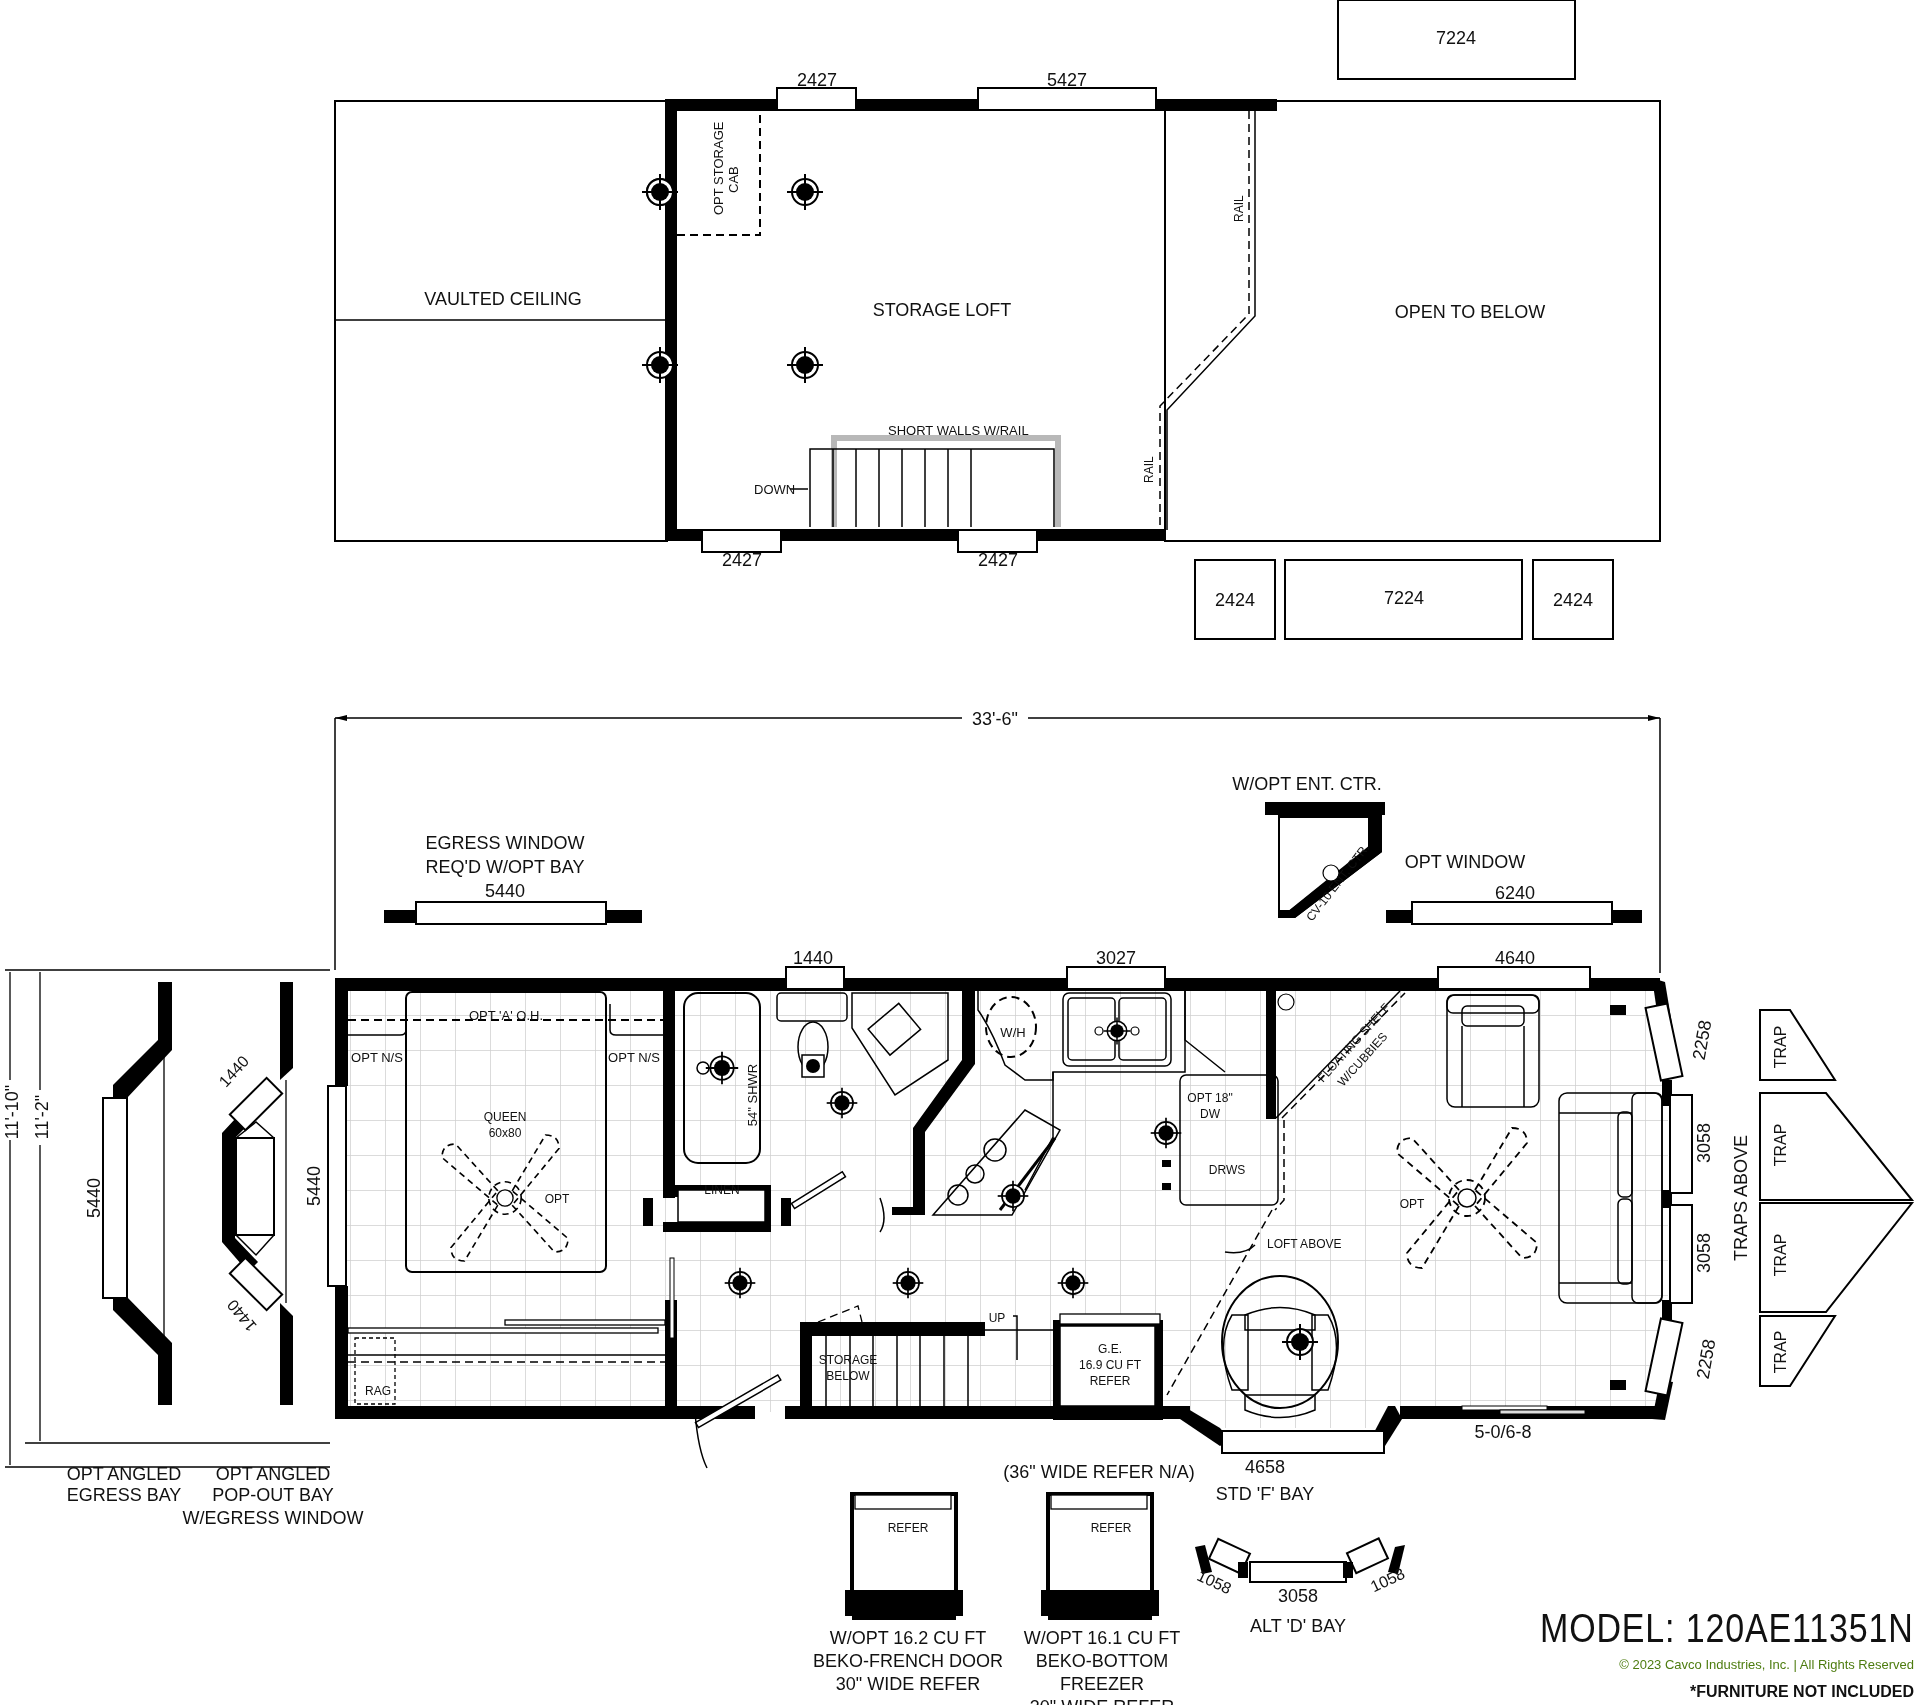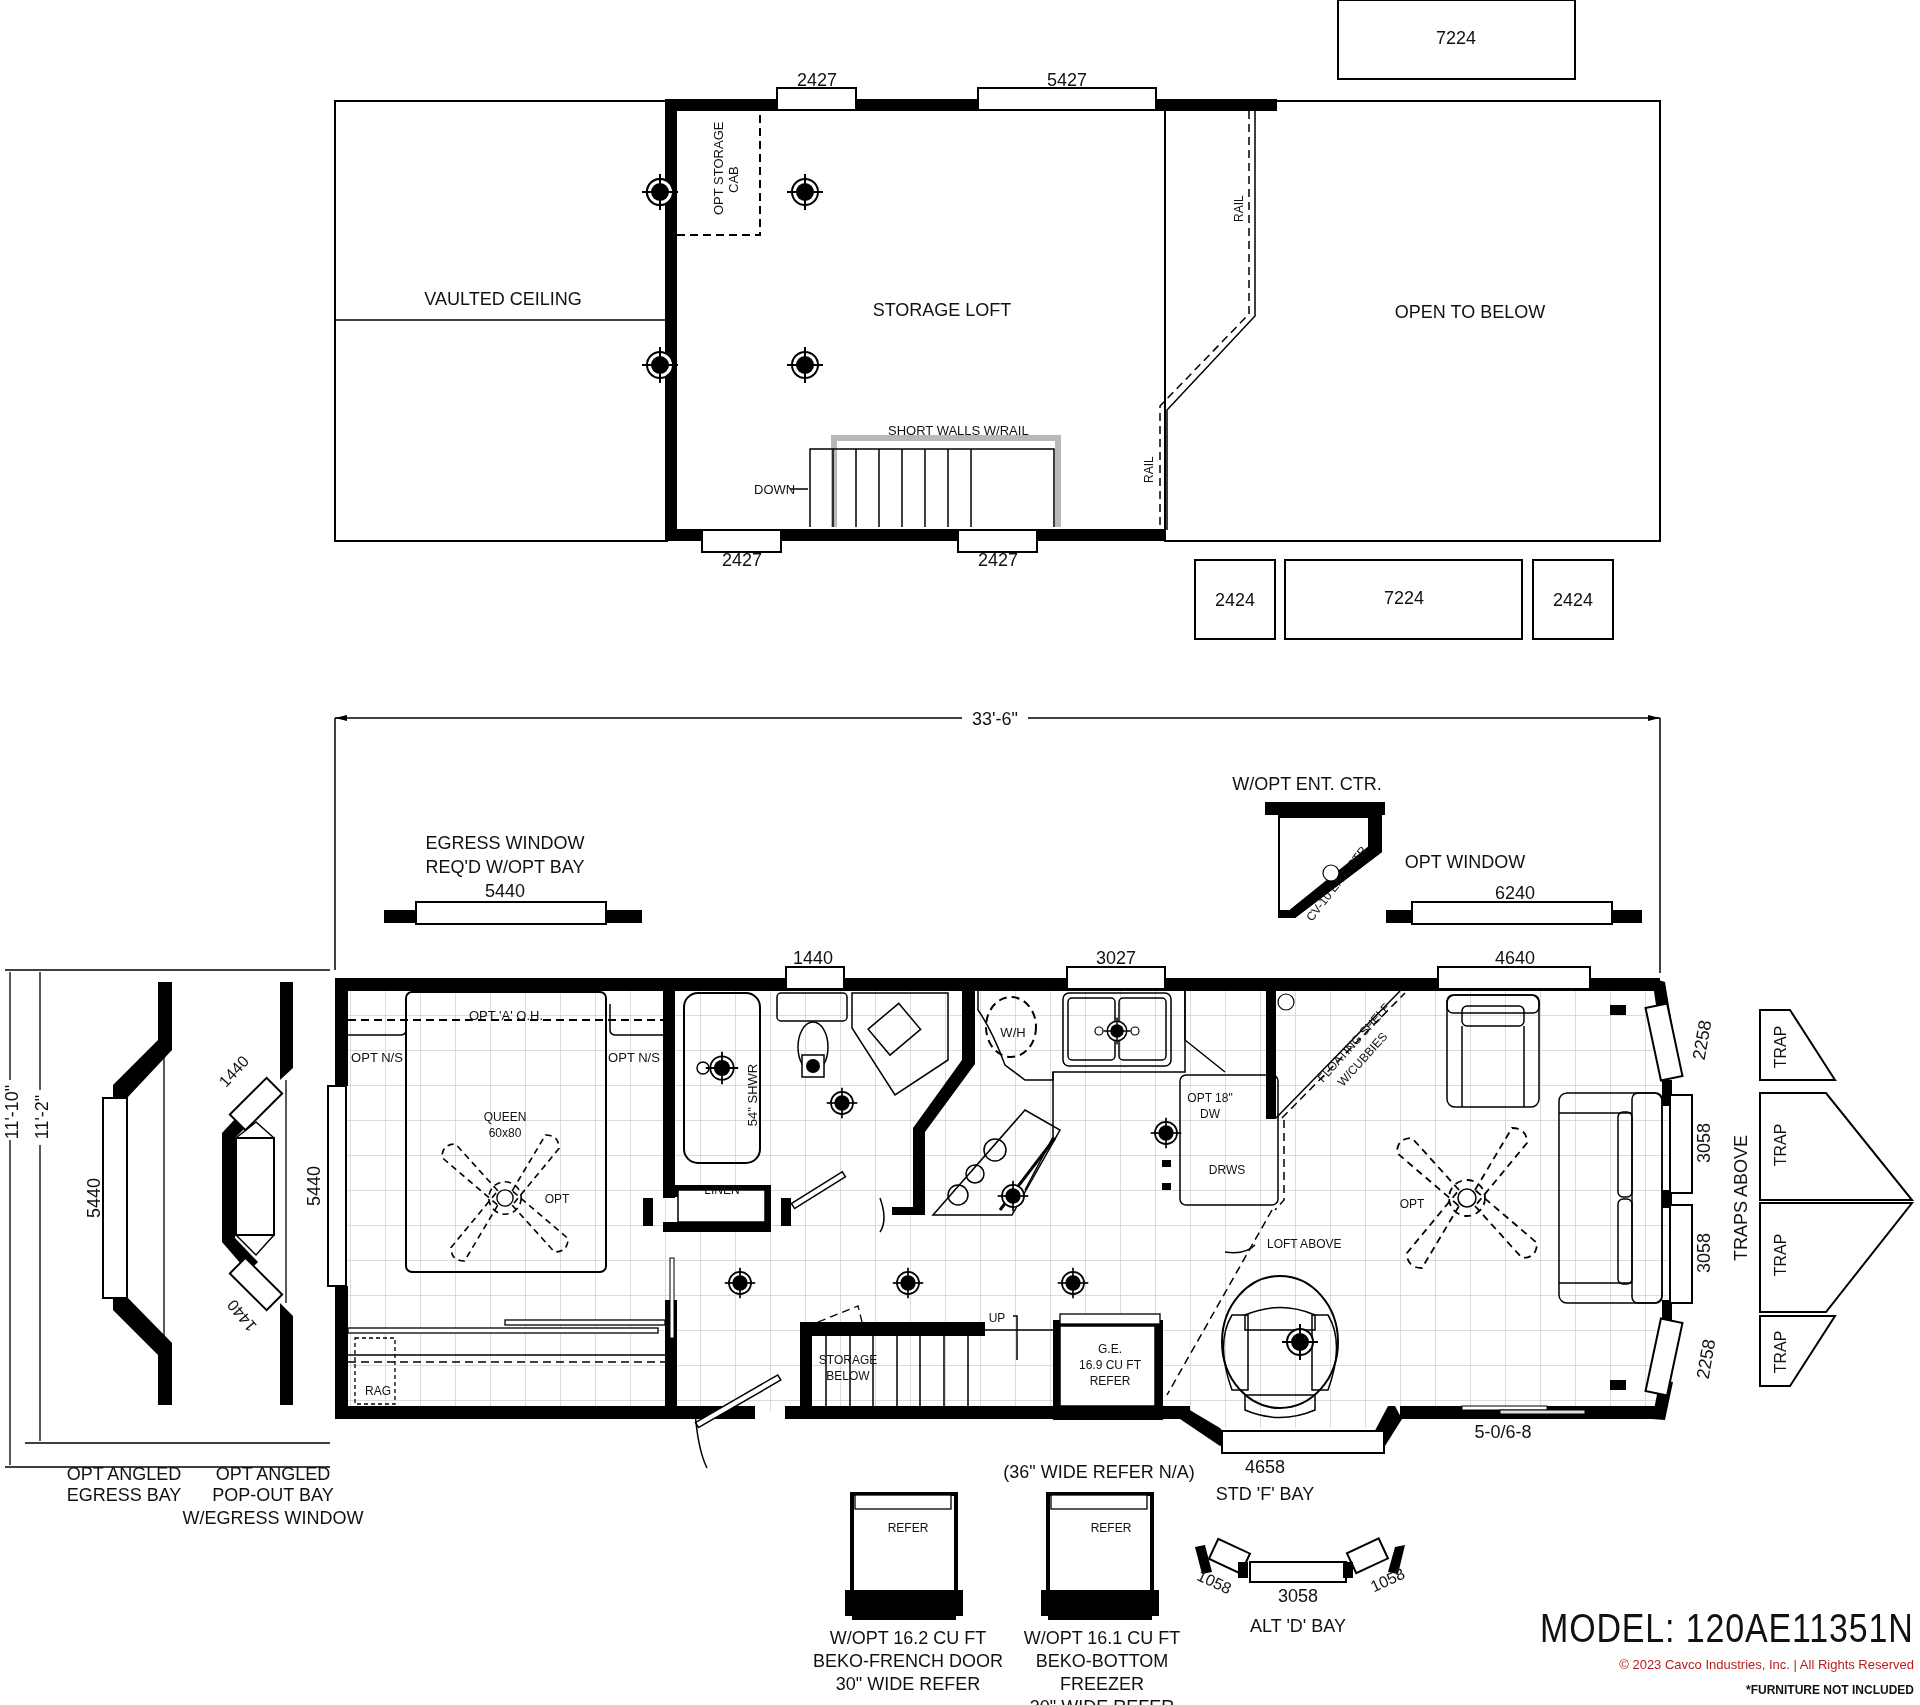--- a/index.html
+++ b/index.html
@@ -9,22 +9,22 @@
   .t16 { font-size: 16px; }
   .t14 { font-size: 13px; }
   .t18 { font-size: 18px; }
   .t12 { font-size: 12px; }
   .wall { fill: #000; }
   .thin { fill: none; stroke: #000; stroke-width: 2; }
   .thin1 { fill: none; stroke: #000; stroke-width: 1.5; }
   .win { fill: #fff; stroke: #000; stroke-width: 2; }
   .dash { fill: none; stroke: #000; stroke-width: 2; stroke-dasharray: 8 5; }
   .model { position: absolute; right: 6px; top: 1606px; font-size: 40px; letter-spacing: 1px; transform: scaleX(0.85); transform-origin: right; color: #111; }
-  .copy { position: absolute; right: 6px; top: 1657px; font-size: 13px; color: #b91c1c; text-align: right; }
-  .furn { position: absolute; right: 6px; top: 1683px; font-size: 12px; font-weight: bold; color: #111; }
+  .copy { position: absolute; right: 6px; top: 1657px; font-size: 13px; color: #4d7c0f; text-align: right; }
+  .furn { position: absolute; right: 6px; top: 1683px; font-size: 16px; font-weight: bold; color: #111; }
 </style>
 </head>
 <body>
 
 <svg width="1920" height="1705" viewBox="0 0 1920 1705">
   <defs>
     <pattern id="tile" width="35" height="35" patternUnits="userSpaceOnUse">
       <path d="M35 0 L0 0 0 35" fill="none" stroke="#cfcfcf" stroke-width="1.5"></path>
     </pattern>
     <g id="light">

